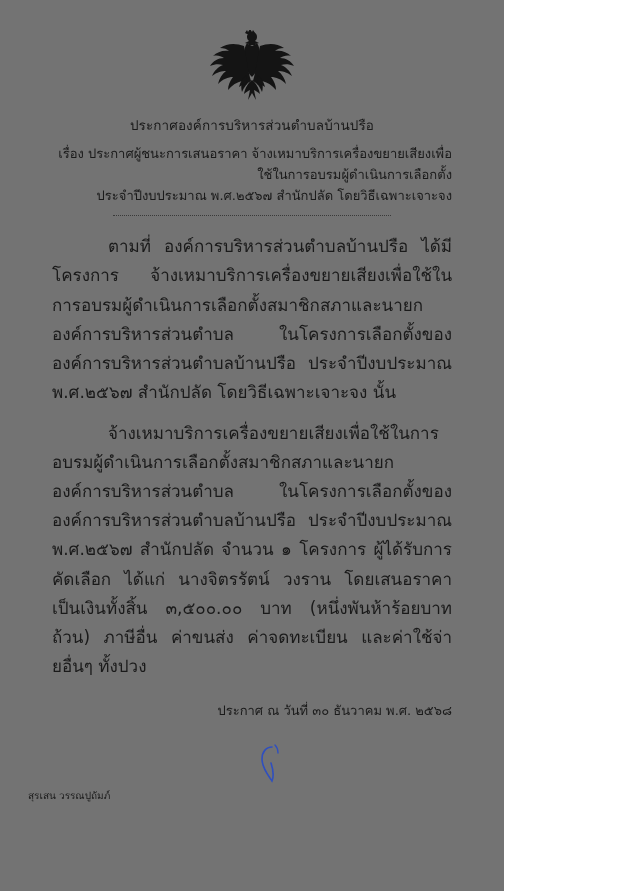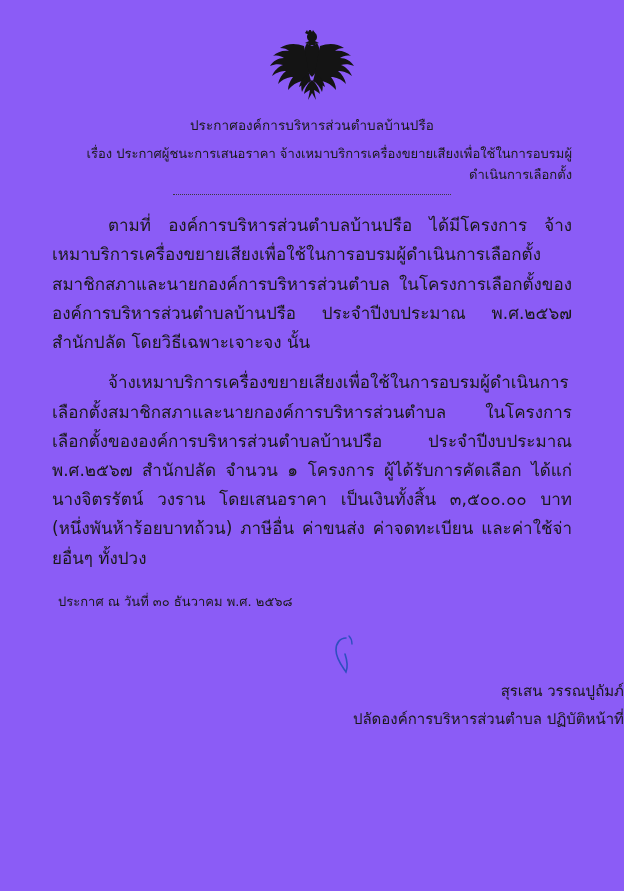--- a/index.html
+++ b/index.html
@@ -9,24 +9,24 @@
   }
   body {
     width: 624px;
     height: 891px;
     font-family: "DejaVu Sans", "Liberation Sans", sans-serif;
     color: #1a1a1a;
     position: relative;
     overflow: hidden;
   }
   .page {
-    width: 624px;
+    width: 504px;
     height: 891px;
     position: relative;
-    background: #8b5cf6;
+    background: #737373;
   }
   .emblem {
     width: 100%;
     display: flex;
     justify-content: center;
     padding-top: 30px;
     box-sizing: border-box;
   }
   .emblem svg {
     display: block;
@@ -60,30 +60,30 @@
   }
   .para {
     margin: 0 0 11px 0;
   }
   .para .indent {
     display: inline-block;
     width: 56px;
   }
   .announce-date {
     margin: 18px 52px 0 0;
-    text-align: left;
+    text-align: right;
     font-size: 13px;
-    padding-left: 58px;
+    padding-left: 90px;
   }
   .sign-block {
     margin-top: 22px;
-    text-align: right;
-    font-size: 15px;
+    text-align: left;
+    font-size: 10px;
     line-height: 1.85;
-    padding-left: 56px;
+    padding-left: 28px;
   }
   .signature-mark {
     height: 44px;
     display: flex;
     justify-content: center;
     align-items: flex-end;
   }
   .sign-name,
   .sign-paren,
   .sign-pos1,
@@ -118,35 +118,35 @@
         <path d="M49 45 c-3 3 -6 7 -7 12 c3 -2 5 -3 8 -3 z"></path>
         <path d="M61 45 c3 3 6 7 7 12 c-3 -2 -5 -3 -8 -3 z"></path>
       </g>
     </svg>
   </div>
 
   <div class="doc-title">ประกาศองค์การบริหารส่วนตำบลบ้านปรือ</div>
 
   <div class="subject-block">
     <span class="subject-line">เรื่อง  ประกาศผู้ชนะการเสนอราคา จ้างเหมาบริการเครื่องขยายเสียงเพื่อใช้ในการอบรมผู้ดำเนินการเลือกตั้ง</span>
+    <span class="subject-line">ประจำปีงบประมาณ พ.ศ.๒๕๖๗ สำนักปลัด โดยวิธีเฉพาะเจาะจง</span>
   </div>
 
   <div class="rule"></div>
 
   <div class="body-block">
     <p class="para"><span class="indent"></span><span>ตามที่ องค์การบริหารส่วนตำบลบ้านปรือ ได้มีโครงการ จ้างเหมาบริการเครื่องขยายเสียงเพื่อใช้ในการอบรมผู้ดำเนินการเลือกตั้งสมาชิกสภาและนายกองค์การบริหารส่วนตำบล ในโครงการเลือกตั้งขององค์การบริหารส่วนตำบลบ้านปรือ ประจำปีงบประมาณ พ.ศ.๒๕๖๗ สำนักปลัด โดยวิธีเฉพาะเจาะจง นั้น</span></p>
     <p class="para"><span class="indent"></span><span>จ้างเหมาบริการเครื่องขยายเสียงเพื่อใช้ในการอบรมผู้ดำเนินการเลือกตั้งสมาชิกสภาและนายกองค์การบริหารส่วนตำบล ในโครงการเลือกตั้งขององค์การบริหารส่วนตำบลบ้านปรือ ประจำปีงบประมาณ พ.ศ.๒๕๖๗ สำนักปลัด จำนวน ๑ โครงการ ผู้ได้รับการคัดเลือก ได้แก่ นางจิตรรัตน์ วงราน โดยเสนอราคา เป็นเงินทั้งสิ้น ๓,๕๐๐.๐๐ บาท (หนึ่งพันห้าร้อยบาทถ้วน) ภาษีอื่น ค่าขนส่ง ค่าจดทะเบียน และค่าใช้จ่ายอื่นๆ ทั้งปวง</span></p>
   </div>
 
   <div class="announce-date">ประกาศ ณ วันที่  ๓๐ ธันวาคม พ.ศ. ๒๕๖๘</div>
 
   <div class="sign-block">
     <div class="signature-mark">
       <svg width="60" height="44" viewBox="0 0 60 44" aria-hidden="true">
         <path d="M36 4 c-6 0 -10 5 -10 12 c0 9 6 16 10 22 c2 -5 1 -12 -1 -18" fill="none" stroke="#2f4fbf" stroke-width="1.6" stroke-linecap="round"></path>
         <path d="M39 2 c2 2 3 5 3 8" fill="none" stroke="#2f4fbf" stroke-width="1.4" stroke-linecap="round"></path>
       </svg>
     </div>
     <span class="sign-name">สุรเสน วรรณปูถัมภ์</span>
-    <span class="sign-pos1">ปลัดองค์การบริหารส่วนตำบล ปฏิบัติหน้าที่</span>
   </div>
 
 </div>
 
 </body></html>

